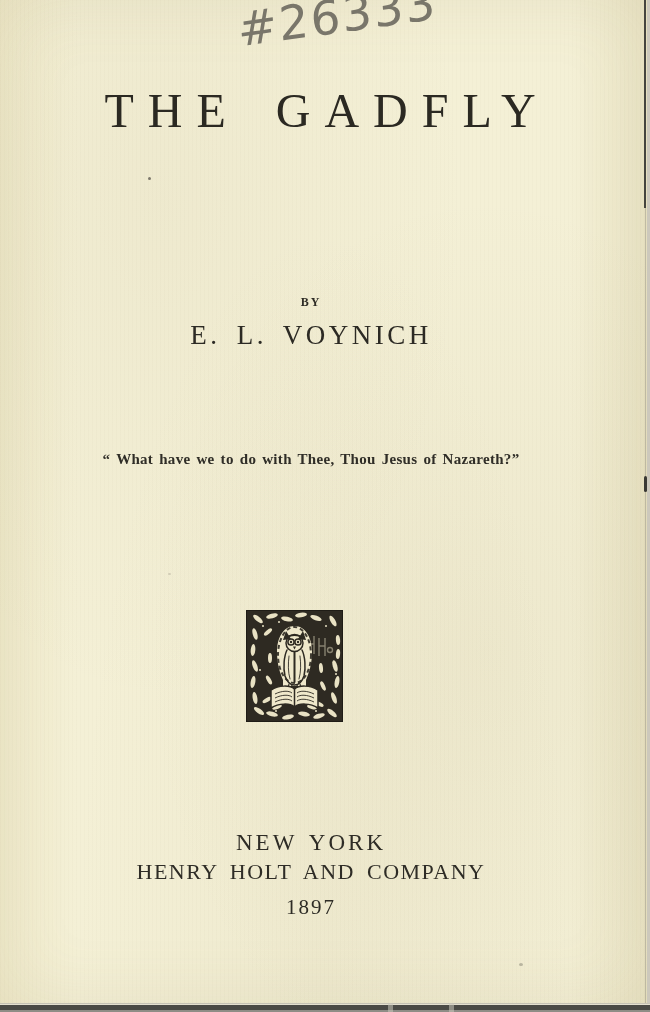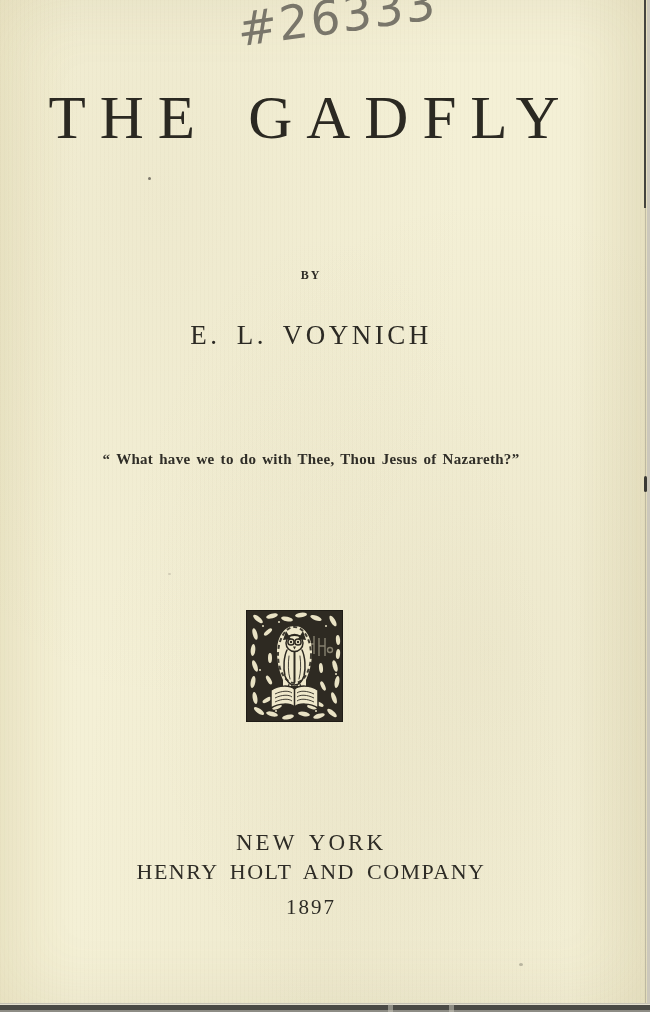--- a/index.html
+++ b/index.html
@@ -32,27 +32,28 @@
     font-size: 47px; line-height: 1.25;
     color: #6d6a60;
     transform: rotate(-8deg) skewX(-4deg);
     transform-origin: 20% 60%;
     letter-spacing: 2px;
     opacity: 0.9;
     white-space: nowrap;
   }
   .title {
     top: 87px;
-    font-size: 61px; line-height: 1;
+    font-size: 48px; line-height: 1;
     letter-spacing: 14px; word-spacing: 10px;
     color: #2b2922;
     white-space: nowrap;
+    padding-left: 16px;
   }
   .byline {
-    top: 268px;
+    top: 295px;
     font-size: 12px; font-weight: bold;
     letter-spacing: 2px;
   }
   .author {
     top: 322px;
     font-size: 27px; line-height: 1;
     letter-spacing: 3.5px; word-spacing: 6px;
     color: #2c2a24;
     white-space: nowrap;
   }

